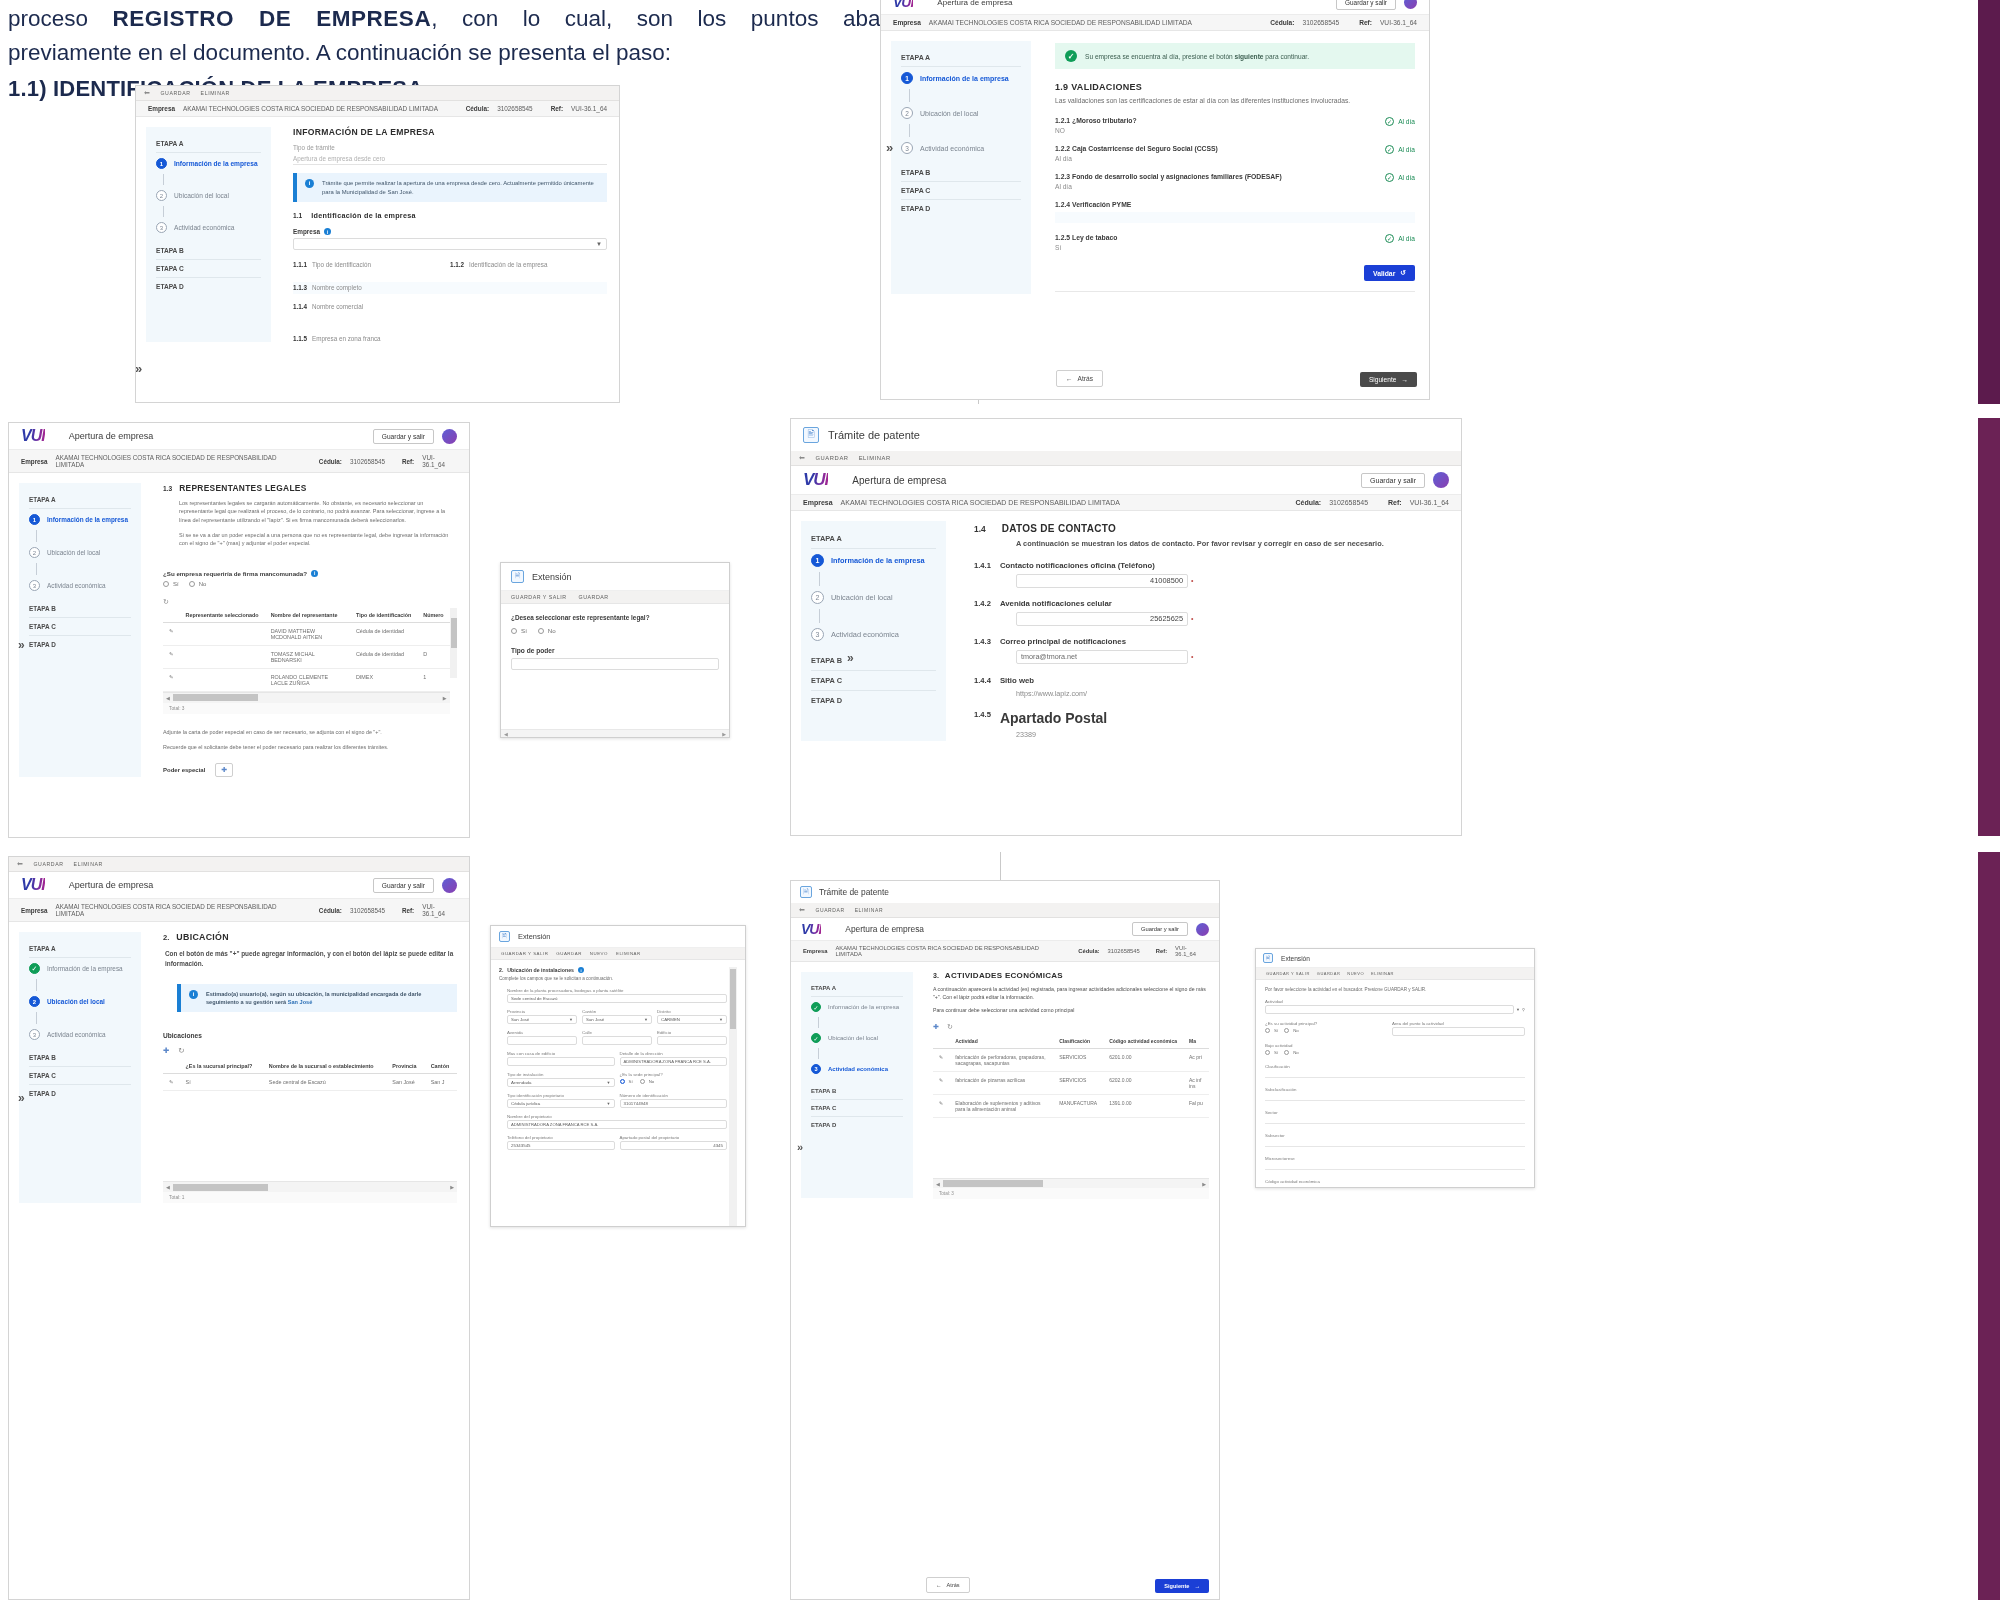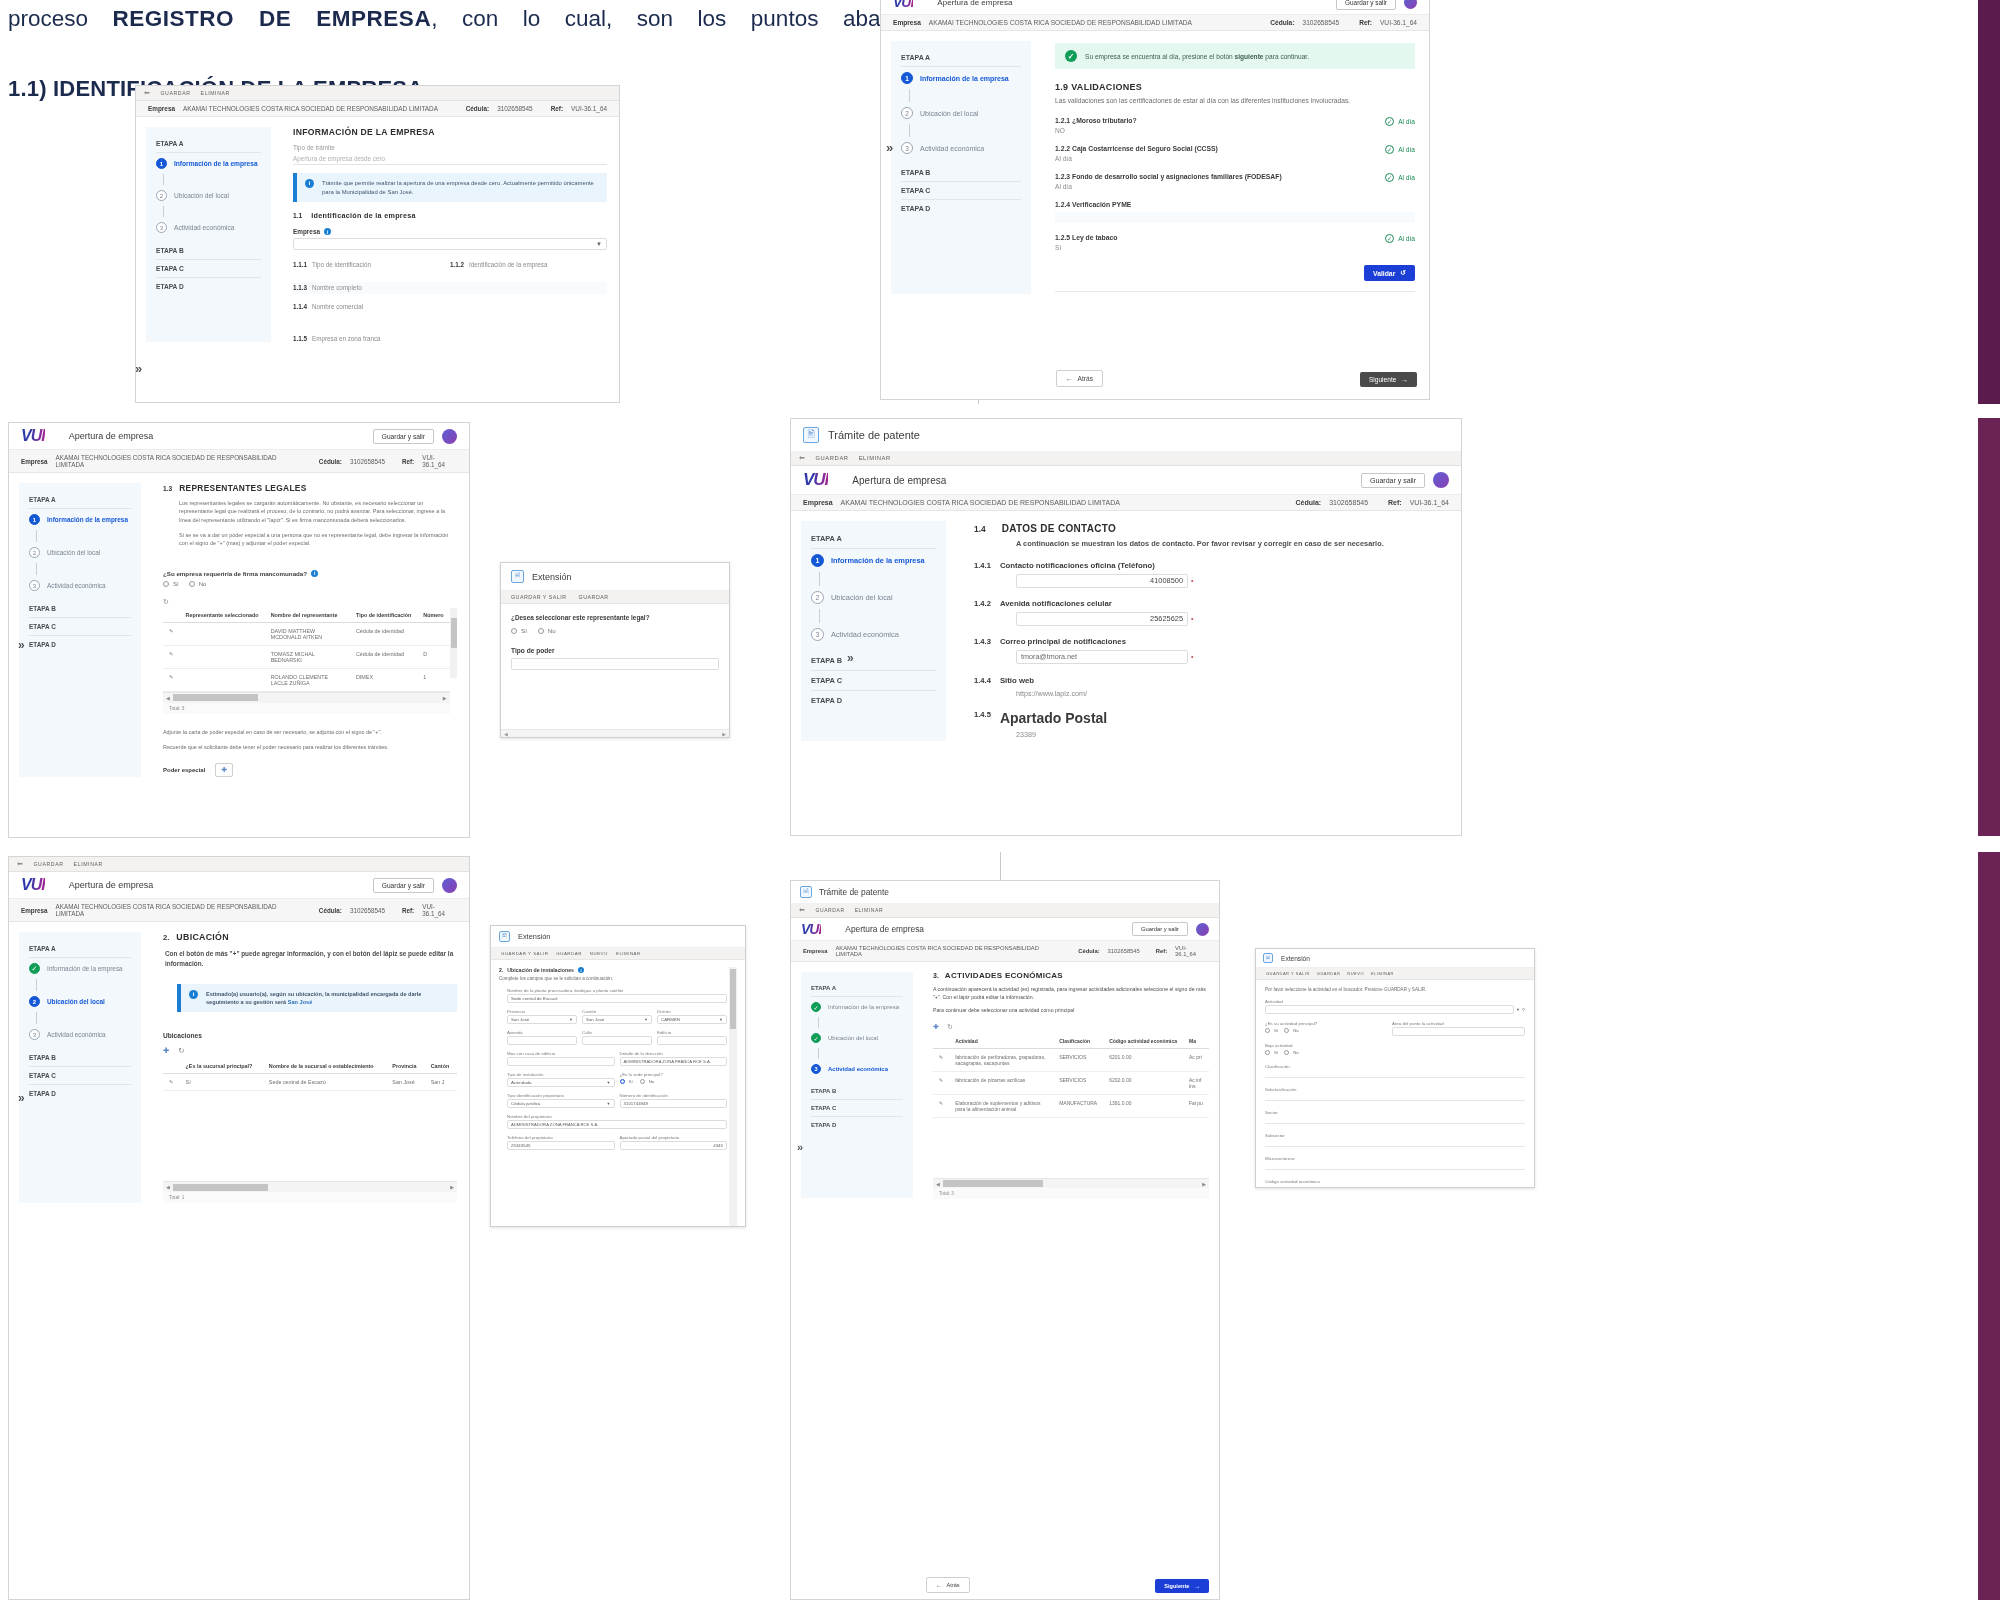--- a/index.html
+++ b/index.html
@@ -199,20 +199,21 @@
   <div class="purple-bar2" style="top:852px; height:748px; width:22px;"></div>
 
   <div class="vdiv" style="left:978px; top:0; height:404px;"></div>
   <div class="vdiv" style="left:978px; top:418px; height:418px;"></div>
   <div class="vdiv" style="left:1000px; top:852px; height:748px;"></div>
 
   <div class="intro">
     <span class="ln" style="display:block; text-align:justify; text-align-last:justify;">
       <span>proceso </span><b>REGISTRO DE EMPRESA</b><span>, con lo cual, son los puntos abarcados</span>
     </span>
+    <span class="ln">previamente en el documento. A continuación se presenta el paso:</span>
   </div>
   <div class="step-title">1.1) IDENTIFICACIÓN DE LA EMPRESA.</div>
 
   <div class="win" style="left:135px; top:85px; width:485px; height:318px;">
     <div class="win-cmdbar">
       <span class="cmd-ico">⬅</span>
       <span>GUARDAR</span>
       <span>ELIMINAR</span>
     </div>
     <div class="win-company" style="font-size:6.4px;">

